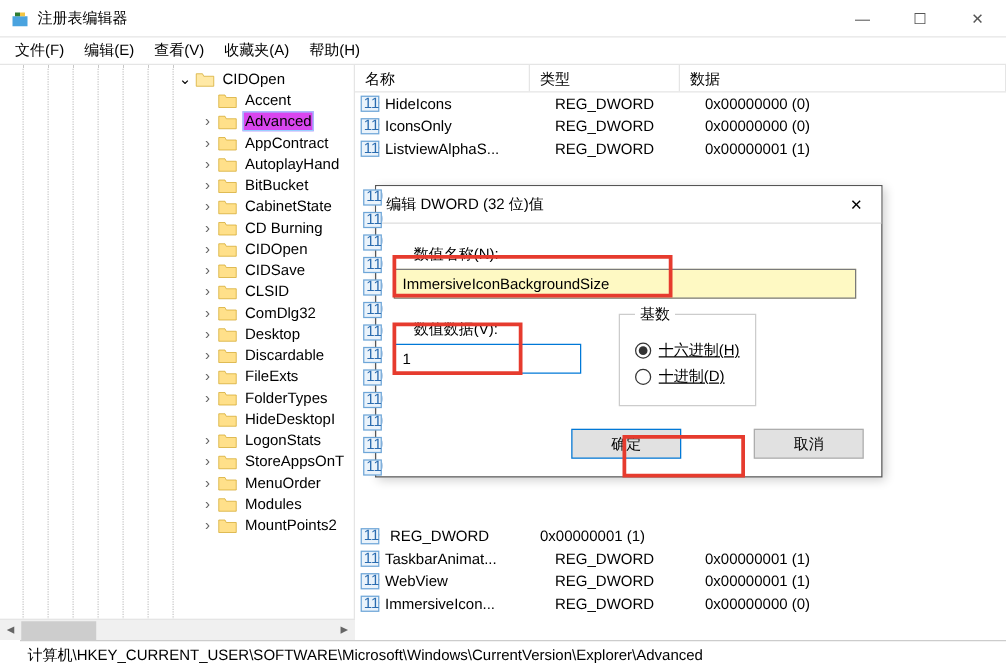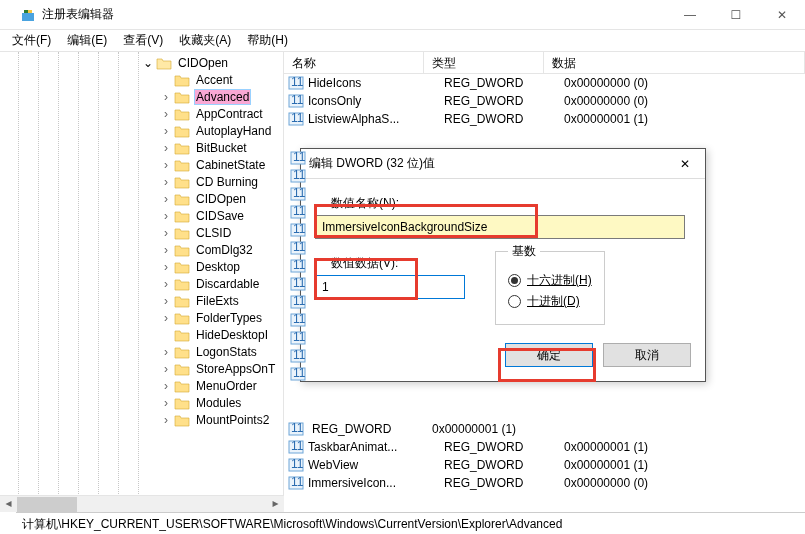--- a/index.html
+++ b/index.html
@@ -1,31 +1,31 @@
 <!DOCTYPE html>
 <html><head>
 <meta charset="utf-8">
 <style>
 * { box-sizing: border-box; margin: 0; padding: 0; font-family: "Microsoft YaHei", "Segoe UI", sans-serif; font-size: 12px; }
 body { background: #fff; width: 805px; height: 534px; overflow: hidden; position: relative; }
-.titlebar { height: 30px; display: flex; align-items: center; padding-left: 20px; border-bottom: 1px solid #e5e5e5; }
+.titlebar { height: 30px; display: flex; align-items: center; padding-left: 8px; border-bottom: 1px solid #e5e5e5; }
 .titlebar .app-icon { width: 16px; height: 16px; margin-right: 6px; }
 .titlebar .title { flex: 1; }
 .win-btn { width: 46px; height: 30px; display: flex; align-items: center; justify-content: center; color: #555; }
 .menubar { height: 22px; display: flex; align-items: center; padding-left: 4px; border-bottom: 1px solid #e5e5e5; }
 .menubar span { padding: 2px 8px; }
 .content { display: flex; height: 460px; }
 .tree-pane { width: 284px; border-right: 1px solid #e5e5e5; overflow: hidden; position: relative; }
 .tree { padding-top: 2px; white-space: nowrap; }
 .tree-row { display: flex; align-items: center; height: 17px; padding-left: 4px; }
 .chev { width: 12px; display: inline-block; text-align: center; color: #666; cursor: default; margin-right: 2px; }
 .chev.open { color: #000; }
 .folder-icon { width: 16px; height: 14px; display: inline-block; margin-right: 4px; }
 .tree-row .label { padding: 0 2px; }
-.tree-row.selected .label { background: #f9a8d4; border: 1px solid #99d1ff; padding: 0 1px; }
+.tree-row.selected .label { background: #d946ef; border: 1px solid #99d1ff; padding: 0 1px; }
 .list-pane { flex: 1; overflow: hidden; position: relative; }
 .list-header { display: flex; height: 22px; border-bottom: 1px solid #e5e5e5; }
 .list-header div { padding: 3px 8px; border-right: 1px solid #e5e5e5; }
 .col-name { width: 140px; }
 .col-type { width: 120px; }
 .col-data { flex: 1; }
 .list-body { }
 .list-row { display: flex; height: 18px; align-items: center; padding-left: 4px; }
 .reg-icon { width: 16px; height: 16px; margin-right: 4px; display: inline-block; }
 .list-row .c1 { width: 132px; overflow: hidden; text-overflow: ellipsis; white-space: nowrap; }
@@ -46,21 +46,21 @@
 .dlg-input.readonly { background: #fef9c3; }
 .dlg-row { display: flex; gap: 30px; margin-top: 10px; }
 .dlg-col { display: flex; flex-direction: column; }
 .dlg-input.small { width: 150px; }
 .fieldset { border: 1px solid #ccc; padding: 8px 12px 10px; margin-top: -6px; }
 .fieldset legend { padding: 0 4px; }
 .radio-row { display: flex; align-items: center; gap: 6px; margin: 4px 0; text-decoration: underline; }
 .radio { width: 13px; height: 13px; border: 1px solid #333; border-radius: 50%; display: inline-flex; align-items: center; justify-content: center; }
 .radio.checked::after { content: ""; width: 7px; height: 7px; background: #333; border-radius: 50%; }
 .dlg-buttons { display: flex; justify-content: flex-end; gap: 10px; margin-top: 18px; }
-.btn { width: 88px; height: 24px; border: 1px solid #adadad; background: #e1e1e1; display: flex; align-items: center; justify-content: center; }
+.btn { width: 88px; height: 24px; border: 1px solid #adadad; background: #e1e1e1; display: flex; align-items: center; justify-content: center; margin-left: 48px; }
 .btn.default { border: 1px solid #0078d7; }
 .hl { position: absolute; border: 3px solid #e63b2e; pointer-events: none; }
 
 svg.folder-svg { display: block; }
 </style>
 </head>
 <body>
 
 <div class="titlebar">
   <span class="app-icon">

